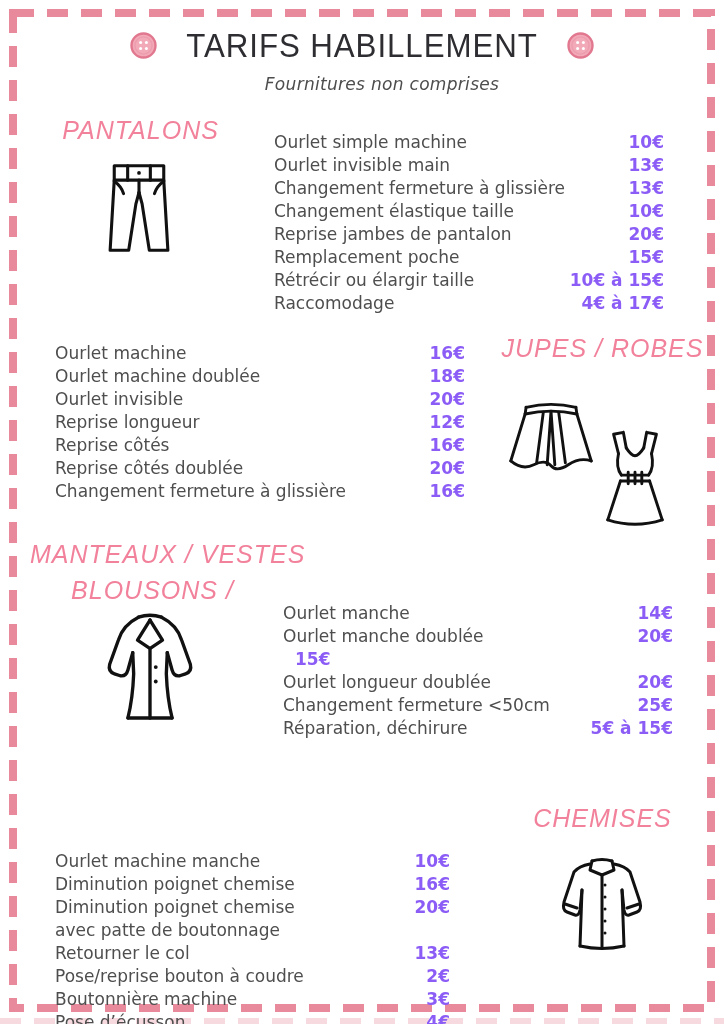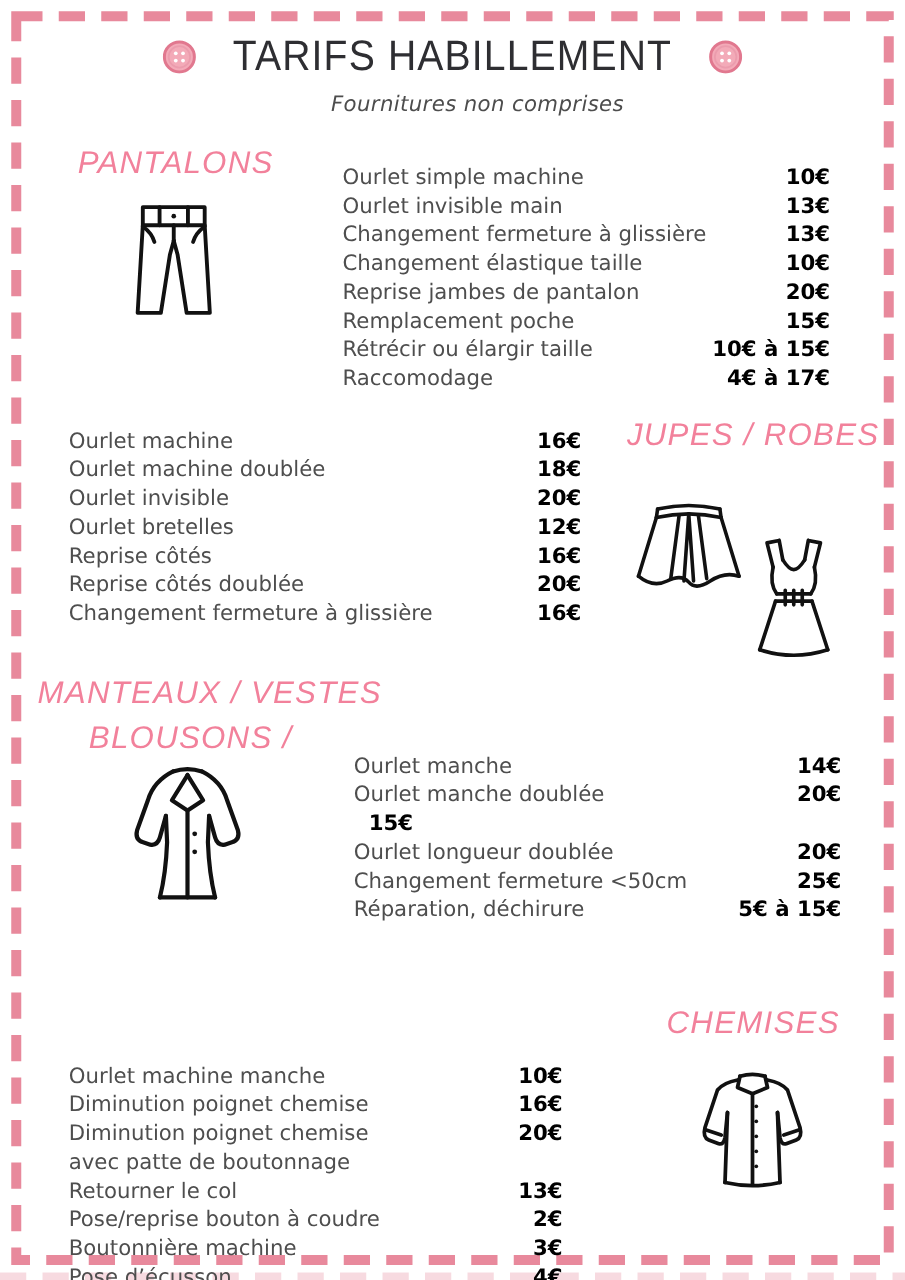--- a/index.html
+++ b/index.html
@@ -25,21 +25,21 @@
   .sec-head{
     position:absolute;text-align:center;font-family:"Liberation Sans",sans-serif;
     font-style:italic;font-size:25px;color:var(--pink,#f2819b);letter-spacing:1px;white-space:nowrap;
   }
   .sec-head .line{display:block;line-height:36px;}
 
   
   .plist{position:absolute;font-size:17px;line-height:23px;}
   .prow{display:flex;justify-content:space-between;align-items:baseline;}
   .plabel{color:#4e4e4e;white-space:nowrap;}
-  .pprice{color:#000000;font-weight:600;white-space:nowrap;text-align:right;margin-left:12px;}
+  .pprice{color:#8b5cf6;font-weight:600;white-space:nowrap;text-align:right;margin-left:12px;}
 
   .icon-abs{position:absolute;}
   svg{display:block;}
 </style>
 </head>
 <body>
 
 <div id="page">
 
   <svg id="frame" viewBox="0 0 724 1024">
@@ -135,21 +135,21 @@
         <span class="plabel">Ourlet machine doublée</span>
         <span class="pprice">18€</span>
       </div>
 
       <div class="prow">
         <span class="plabel">Ourlet invisible</span>
         <span class="pprice">20€</span>
       </div>
 
       <div class="prow">
-        <span class="plabel">Ourlet bretelles</span>
+        <span class="plabel">Reprise longueur</span>
         <span class="pprice">12€</span>
       </div>
 
       <div class="prow">
         <span class="plabel">Reprise côtés</span>
         <span class="pprice">16€</span>
       </div>
 
       <div class="prow">
         <span class="plabel">Reprise côtés doublée</span>

